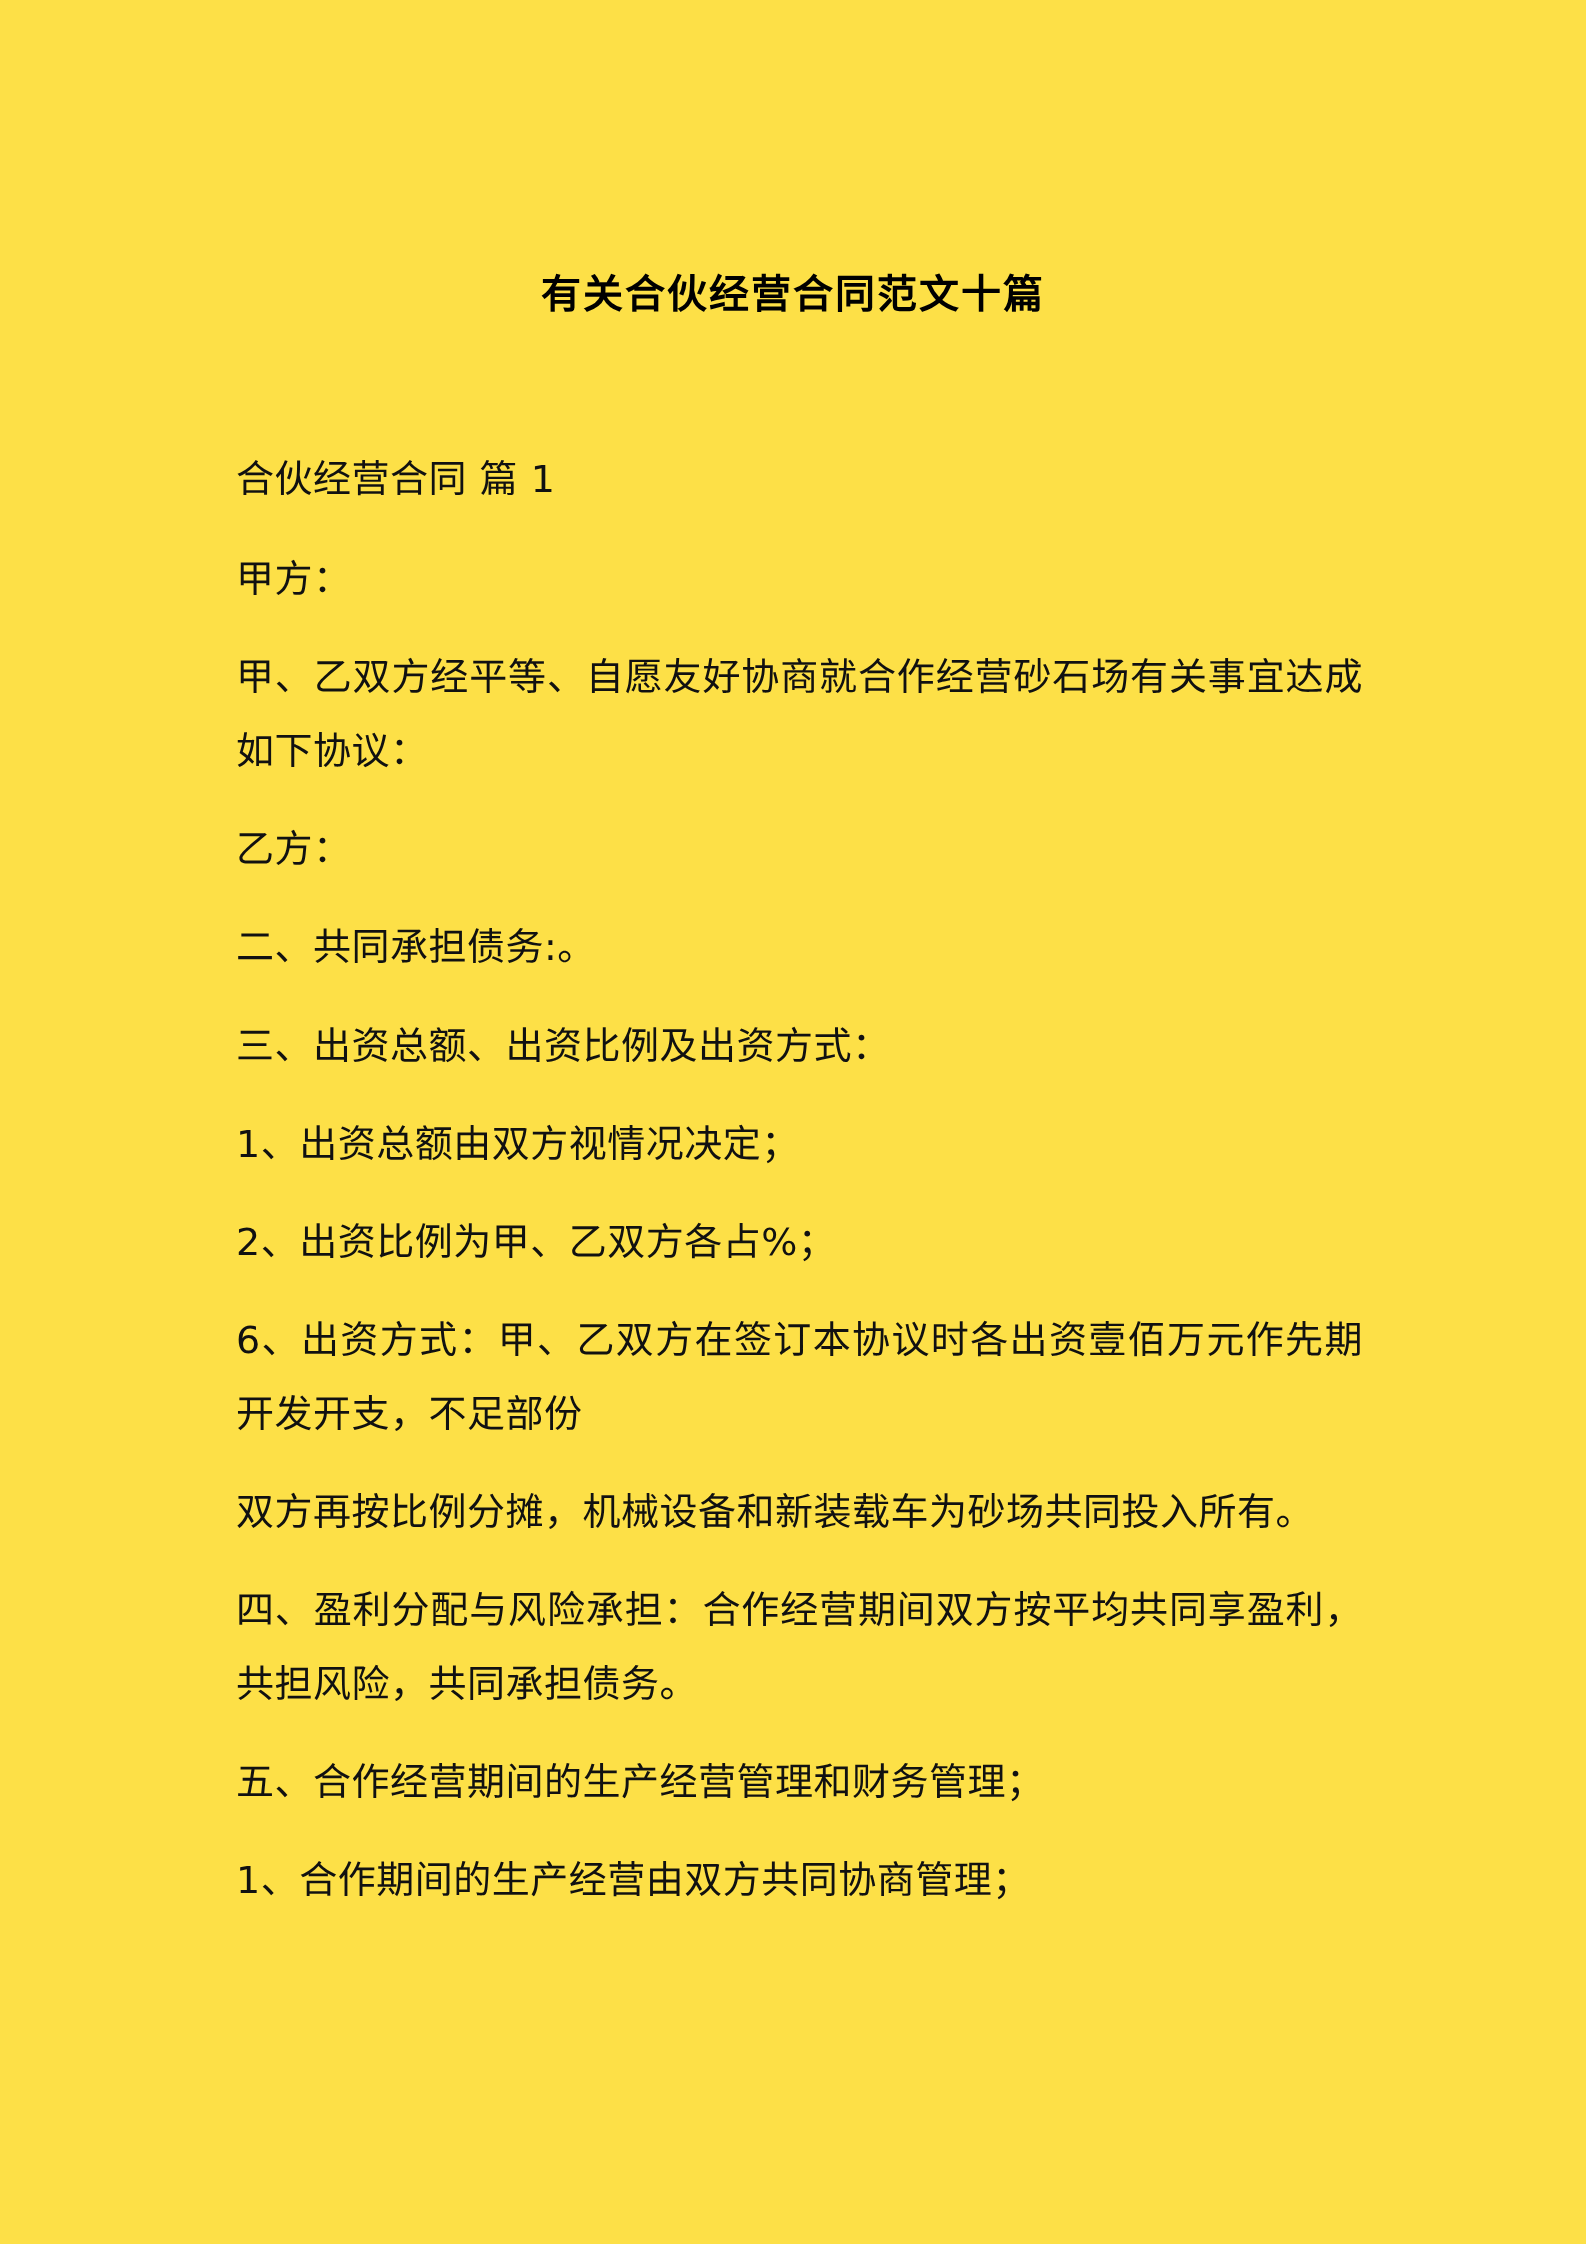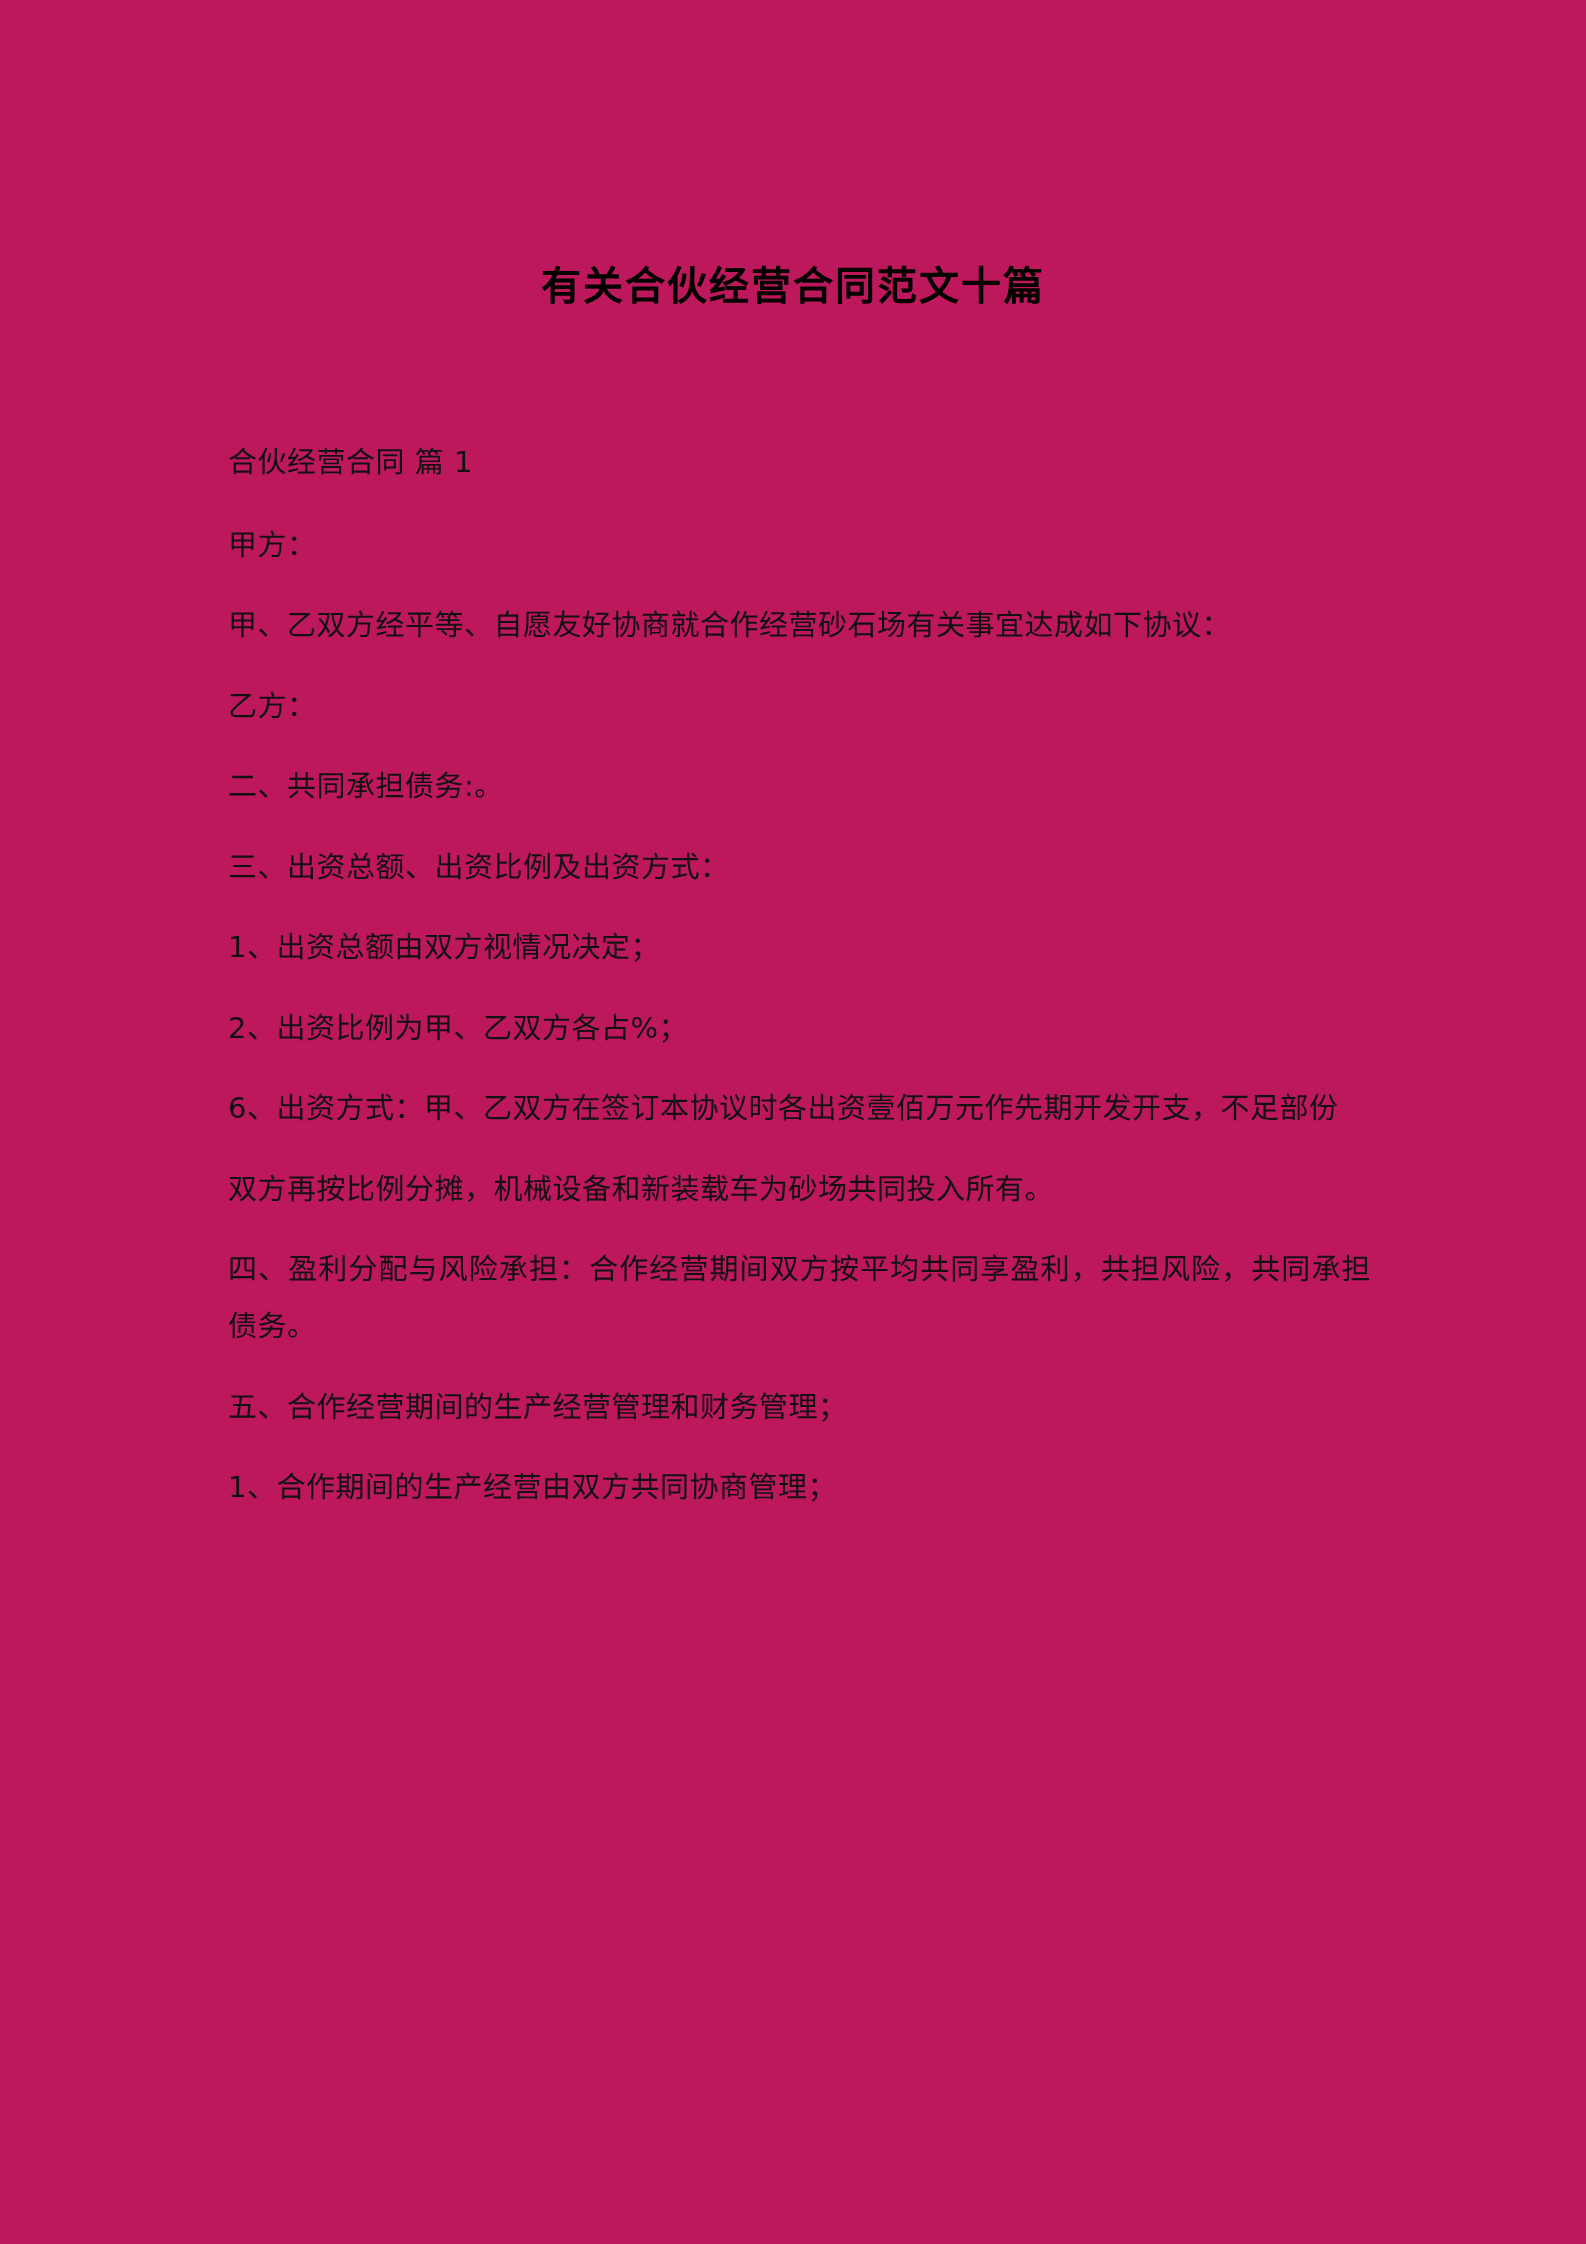--- a/index.html
+++ b/index.html
@@ -12,39 +12,39 @@
     min-height: 2244px;
     font-family: "DejaVu Sans", "Liberation Sans", sans-serif;
     color: #000000;
     -webkit-font-smoothing: antialiased;
   }
   .page {
     position: relative;
     width: 1586px;
     min-height: 2244px;
     box-sizing: border-box;
-    padding: 0;
-    background: #be185d;
+    padding: 8px;
+    background: #fde047;
   }
   .doc-title {
     margin: 0;
     padding: 258px 0 0 0;
     text-align: center;
     font-size: 40px;
     font-weight: bold;
     letter-spacing: 2px;
     line-height: 1.4;
     color: #000000;
   }
   .body-block {
     margin: 0;
     padding: 120px 215px 0 228px;
   }
   .para {
-    font-size: 29px;
+    font-size: 38px;
     line-height: 1.95;
     color: #111111;
     margin: 0 0 24px 0;
     text-align: justify;
     text-justify: inter-ideograph;
     letter-spacing: 0.5px;
   }
   .para.section-head {
     margin-bottom: 26px;
   }

